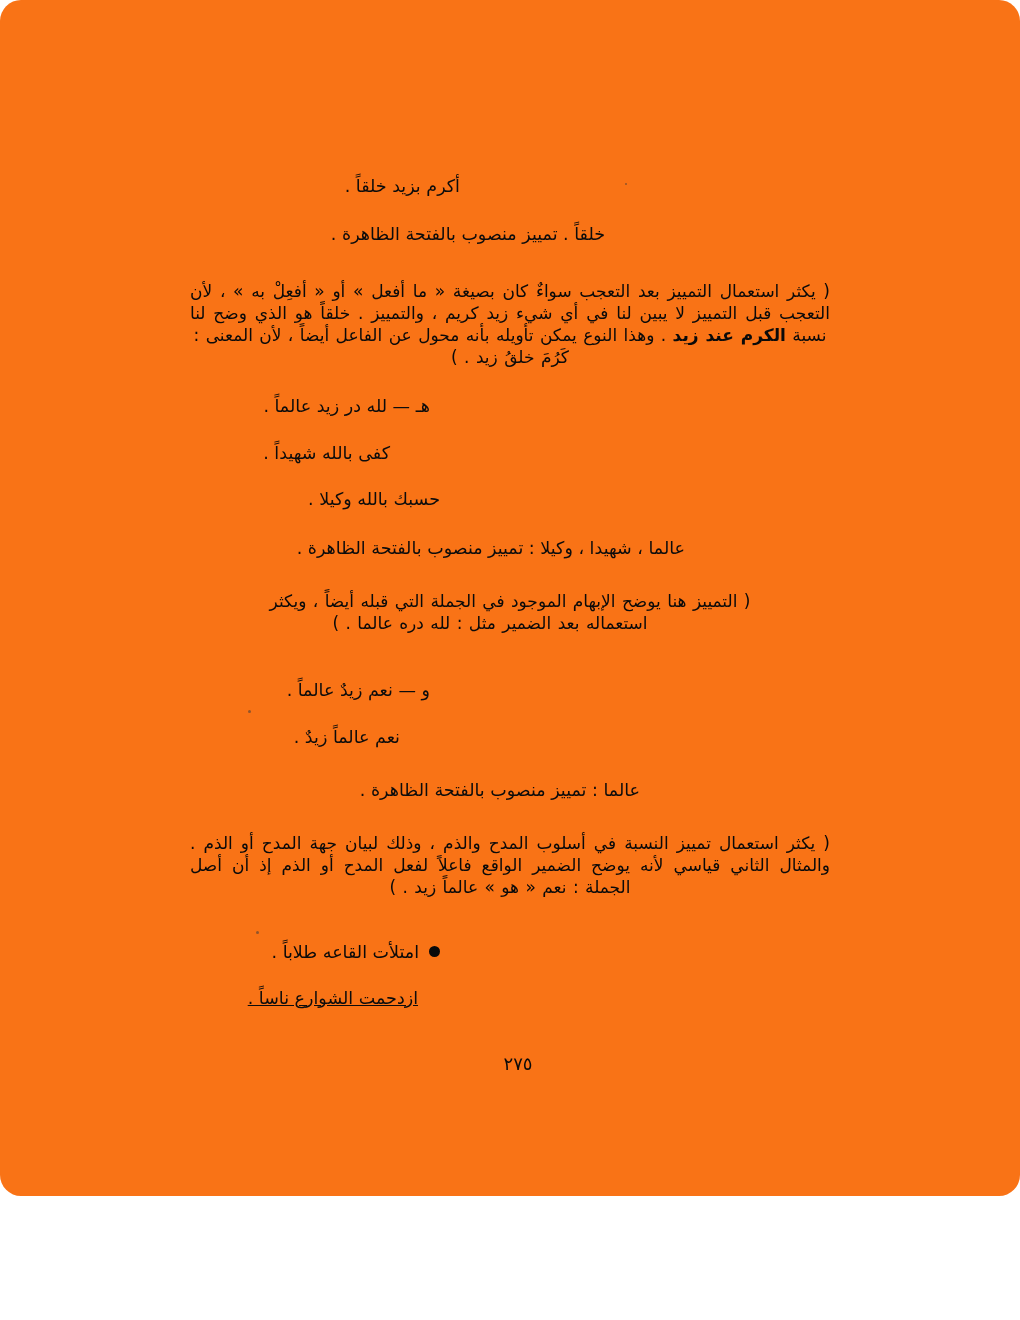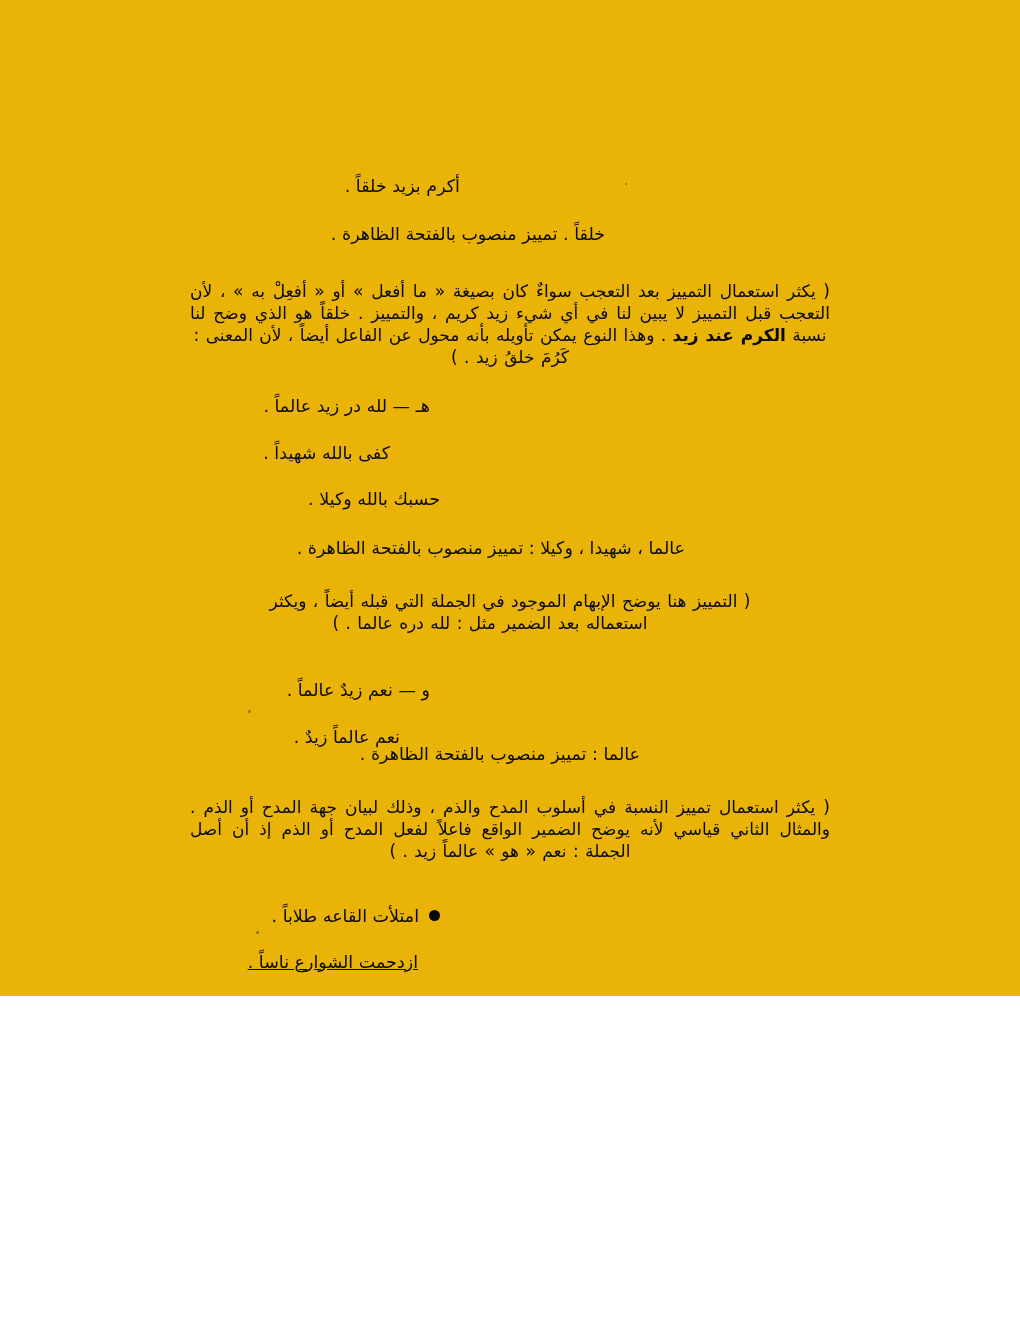--- a/index.html
+++ b/index.html
@@ -5,28 +5,29 @@
 <style>
   html, body {
     margin: 0;
     padding: 0;
     background: #ffffff;
   }
 
   .page {
     position: relative;
     width: 1020px;
-    height: 996px;
-    background: #eab308;
+    height: 1196px;
+    background: #f97316;
     margin: 0 auto;
     overflow: hidden;
     font-family: "DejaVu Sans", "Liberation Sans", sans-serif;
     color: #0a0a0a;
     direction: rtl;
     text-align: right;
+    border-radius: 21px;
     -webkit-font-smoothing: none;
   }
 
   
   .content {
     position: absolute;
     top: 178px;
     right: 190px;
     left: 190px;
   }
@@ -72,21 +73,21 @@
   .item-sub-a   { margin-right: 440px; margin-bottom: 29px; }
   .item-sub-b   { margin-right: 390px; margin-bottom: 31px; }
 
   .parse-line-2 { margin-right: 145px; margin-bottom: 33px; }
 
   .para-2 { margin-bottom: 48px; }
   .para-2 .l2 { display:block; text-align:center; margin-right: 40px; }
 
   .item-letter-2 { margin-right: 400px; margin-bottom: 29px; }
   .item-sub-c    { margin-right: 430px; }
-  .parse-line-3  { margin-right: 190px; margin-bottom: 32px; }
+  .parse-line-3  { margin-right: 190px; margin-bottom: 32px; margin-top: 36px; }
 
   .para-3 { margin-bottom: 44px; }
 
   
   .bullet-row {
     display: flex;
     align-items: center;
     justify-content: flex-start;
     margin-right: 390px;
     margin-bottom: 28px;

